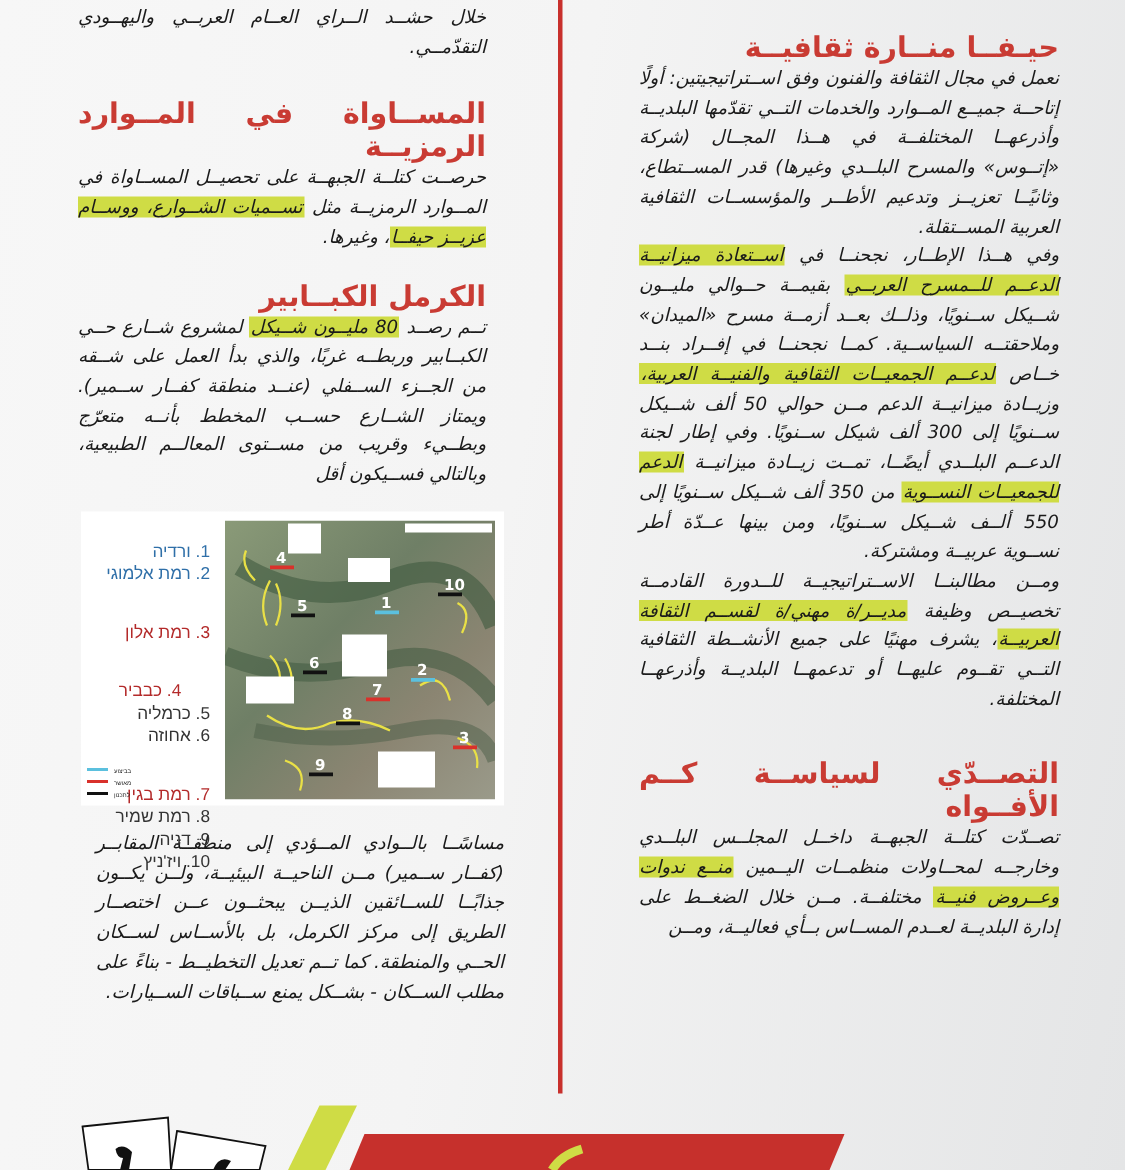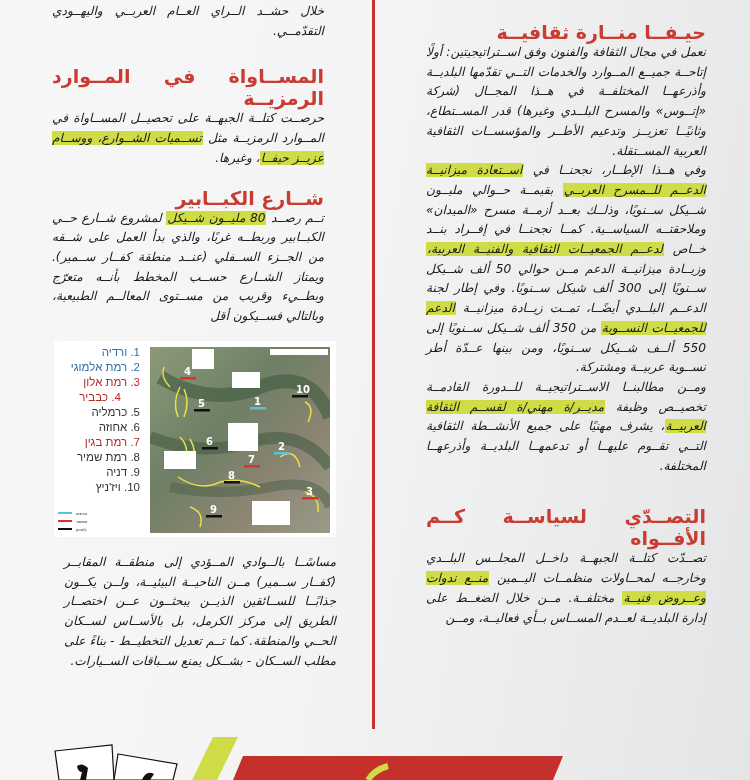--- a/index.html
+++ b/index.html
@@ -39,30 +39,30 @@
     background: #c8302c;
   }
   .map-wrap {
     position: absolute;
     left: 54px; top: 341px;
     width: 282px; height: 196px;
     background: #ffffff;
   }
   .map-list {
     position: absolute;
-    left: 6px; top: 4px;
+    left: 6px; top: 20px;
     width: 80px;
     direction: rtl;
     text-align: right;
     font-family: "Liberation Sans", sans-serif;
     font-size: 11.5px;
     line-height: 15px;
   }
   .map-list .blue { color: #2f6fa8; }
-  .map-list .red { color: #b32a2a; }
+  .map-list .red { color: #b32a2a; margin-top: 24px; }
   .map-list .black { color: #333; }
   .map-legend {
     position: absolute;
     left: 4px; top: 168px;
     width: 46px;
     font-size: 4px;
     font-family: "Liberation Sans", sans-serif;
   }
   .legend-row { display: flex; align-items: center; gap: 4px; height: 8px; }
   .legend-swatch { width: 14px; height: 2px; }
@@ -98,21 +98,21 @@
 </div>
 
 <div class="col col-left">
   <span class="para">خلال حشــد الــراي العــام العربــي واليهــودي التقدّمــي.</span>
   <div style="height:22px"></div>
   <div class="heading">المســاواة في المــوارد الرمزيــة</div>
   <span class="para">
     <span>حرصــت كتلــة الجبهــة على تحصيــل المســاواة في المــوارد الرمزيــة مثل </span><span class="hl">تســميات الشــوارع، ووســام عزيــز حيفــا</span><span>، وغيرها.</span>
   </span>
   <div style="height:16px"></div>
-  <div class="heading">شــارع الكبــابير</div>
+  <div class="heading">الكرمل الكبــابير</div>
   <span class="para">
     <span>تــم رصــد </span><span class="hl">80 مليــون شــيكل</span><span> لمشروع شــارع حــي الكبــابير وربطــه غربًا، والذي بدأ العمل على شــقه من الجــزء الســفلي (عنــد منطقة كفــار ســمير). ويمتاز الشــارع حســب المخطط بأنــه متعرّج وبطــيء وقريب من مســتوى المعالــم الطبيعية، وبالتالي فســيكون أقل</span>
   </span>
 </div>
 
 <div class="col" style="left:64px; width:272px; top:553px;">
   <span class="para">مساسًــا بالــوادي المــؤدي إلى منطقــة المقابــر (كفــار ســمير) مــن الناحيــة البيئيــة، ولــن يكــون جذابًــا للســائقين الذيــن يبحثــون عــن اختصــار الطريق إلى مركز الكرمل، بل بالأســاس لســكان الحــي والمنطقة. كما تــم تعديل التخطيــط - بناءً على مطلب الســكان - بشــكل يمنع ســباقات الســيارات.</span>
 </div>
 
 <div class="map-wrap">

